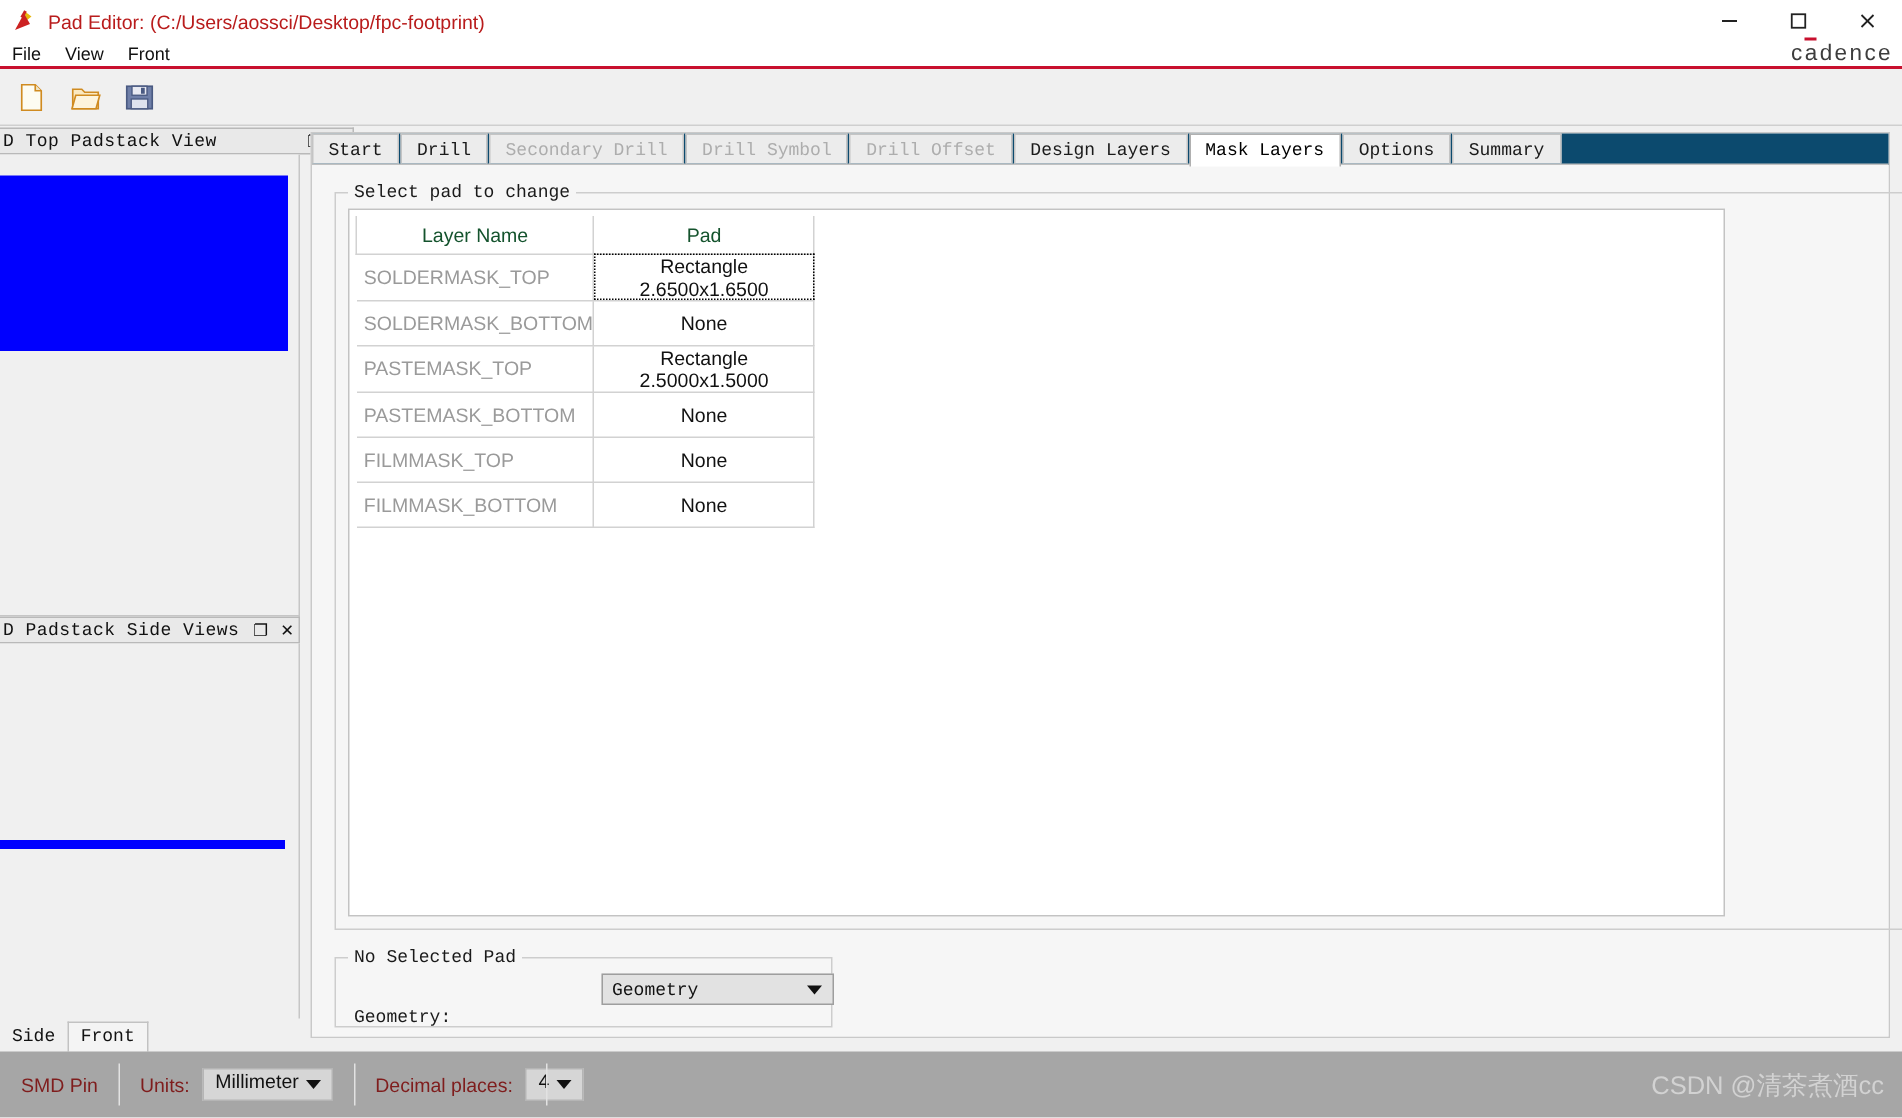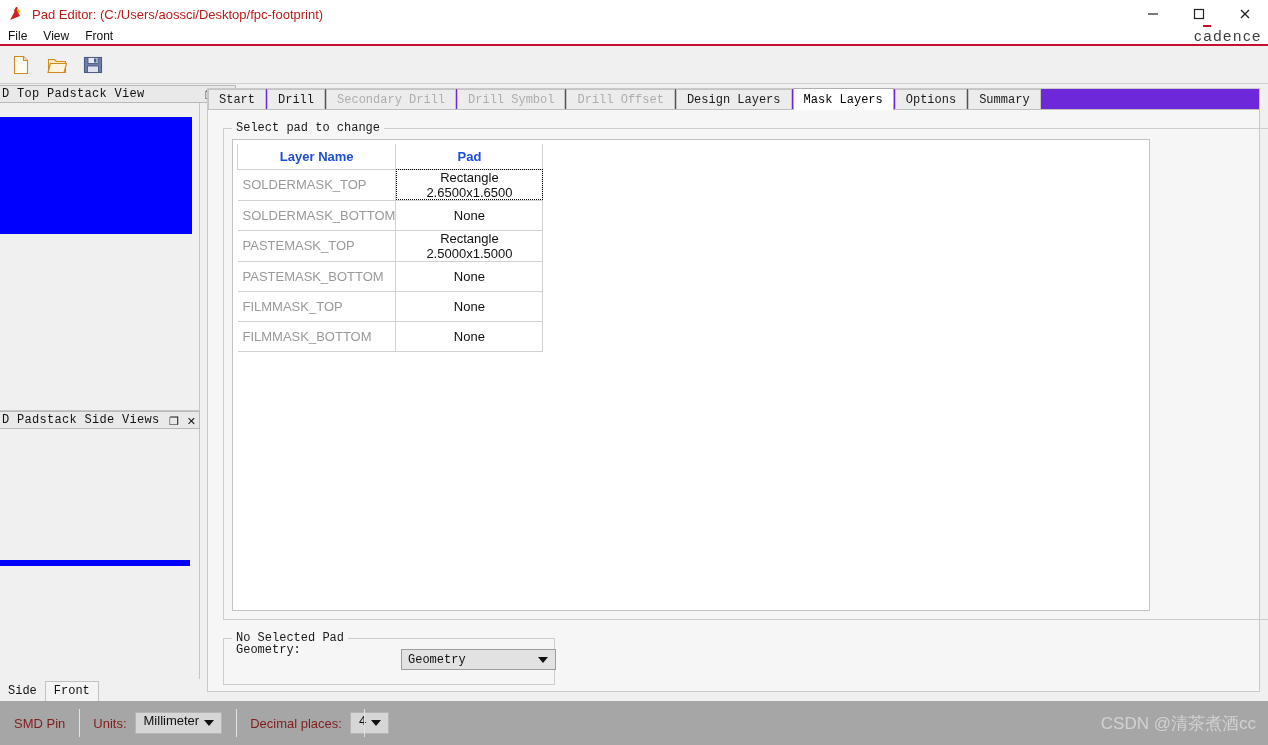--- a/index.html
+++ b/index.html
@@ -133,23 +133,23 @@
   }
 
   
   .main {
     position: absolute; left: 207px; top: 88px; width: 1053px; height: 604px;
     background: #f5f5f5;
     border: 1px solid #c9c9c9;
   }
   .tabstrip {
     position: absolute; left: 0; top: 0; width: 100%; height: 21px;
-    display: flex; align-items: flex-end;
+    display: flex; align-items: center;
     border-bottom: 1px solid #c0c0c0;
-    background: #6d28d9;
+    background: #0c4a6e;
   }
   .tab {
     font-family: "Liberation Mono", monospace;
     font-size: 12px; color: #1a1a1a;
     height: 20px; padding: 0 10px;
     display: flex; align-items: center;
     background: #ececec;
     border: 1px solid #c4c4c4;
     border-bottom: none;
     margin-right: 1px;
@@ -192,21 +192,21 @@
   }
   table.padtable th, table.padtable td {
     border: 1px solid #d2d2d2;
     font-size: 13px;
     font-family: "Liberation Sans", sans-serif;
     padding: 0;
     height: 30px;
     background: #ffffff;
   }
   table.padtable th {
-    font-weight: bold; color: #1d4ed8; text-align: center; height: 25px;
+    font-weight: normal; color: #14532d; text-align: center; height: 25px;
     border-top: none;
   }
   table.padtable td.lname {
     color: #9a9a9a; text-align: left; padding-left: 5px;
     border-left: none;
     width: 143px;
   }
   table.padtable td.pval {
     color: #111; text-align: center; width: 147px;
   }
@@ -442,21 +442,21 @@
               </tr>
             </tbody>
           </table>
         </div>
 
         <button class="btn" style="right:-85px; top:14px;">Add Layer</button>
       </div>
 
       <div class="group" style="left:15px; top:528px; width:332px; height:47px;">
         <span class="glabel">No Selected Pad</span>
-        <span class="field-label" style="left:12px; top:4px;text-align:right;">Geometry:</span>
+        <span class="field-label" style="left:12px; top:32px;text-align:right;">Geometry:</span>
         <div class="combo" style="left:177px; top:10px; width:155px; height:21px;">
           <span>Geometry</span>
           <span class="arrow"></span>
         </div>
       </div>
 
     </div>
   </div>
 
   <div class="statusbar">

